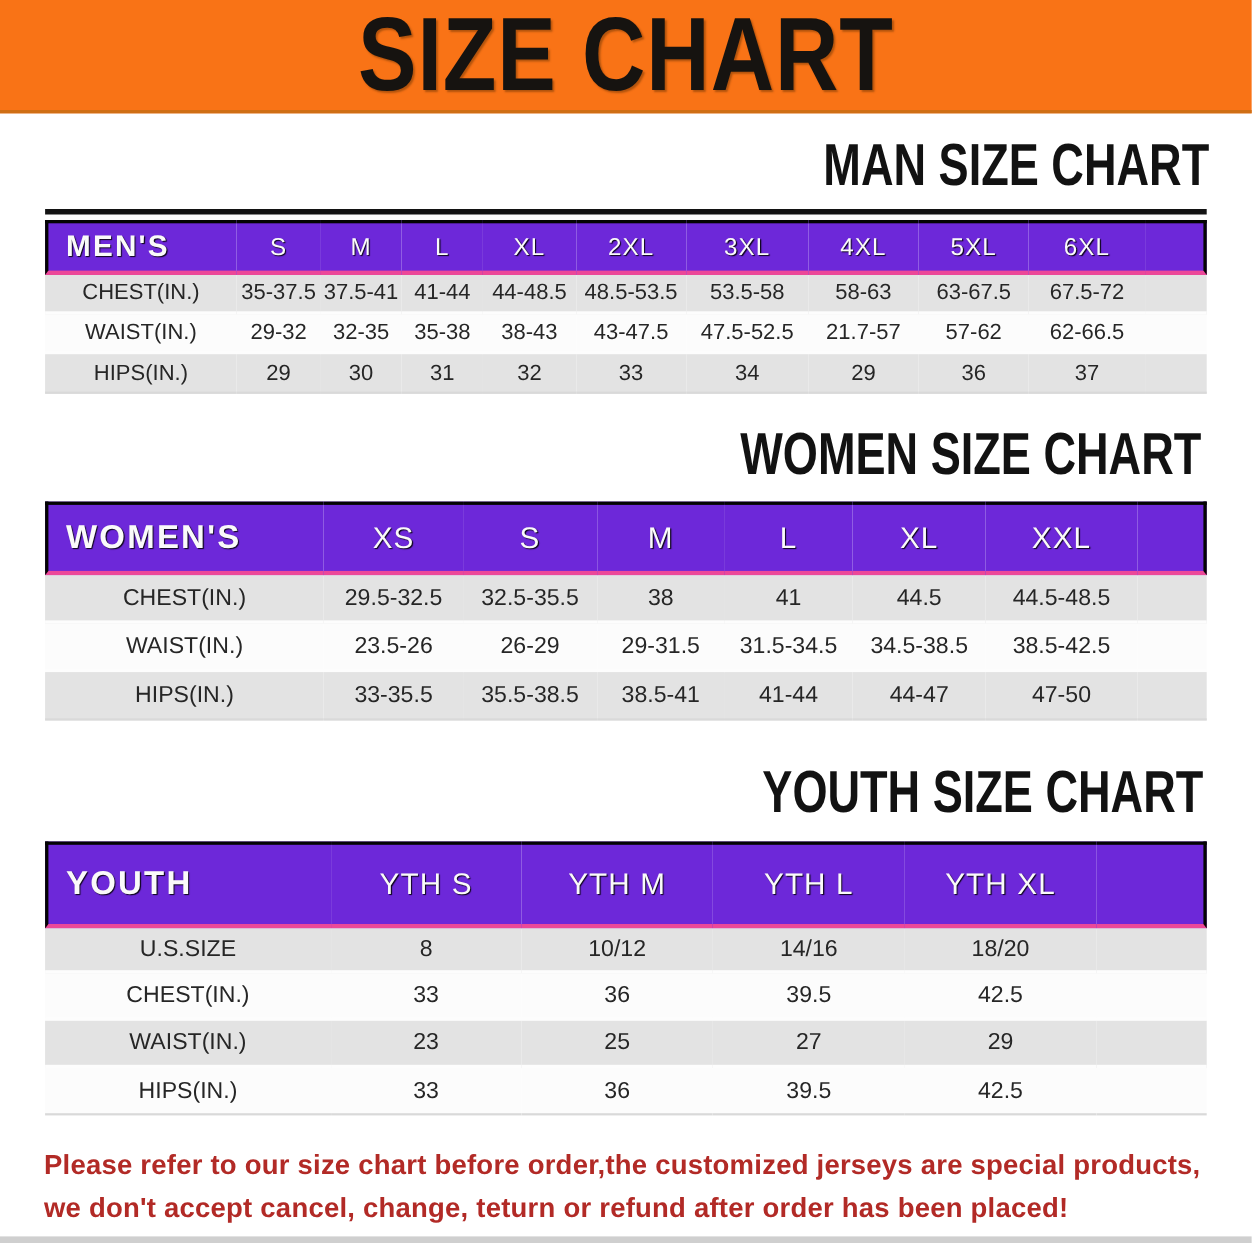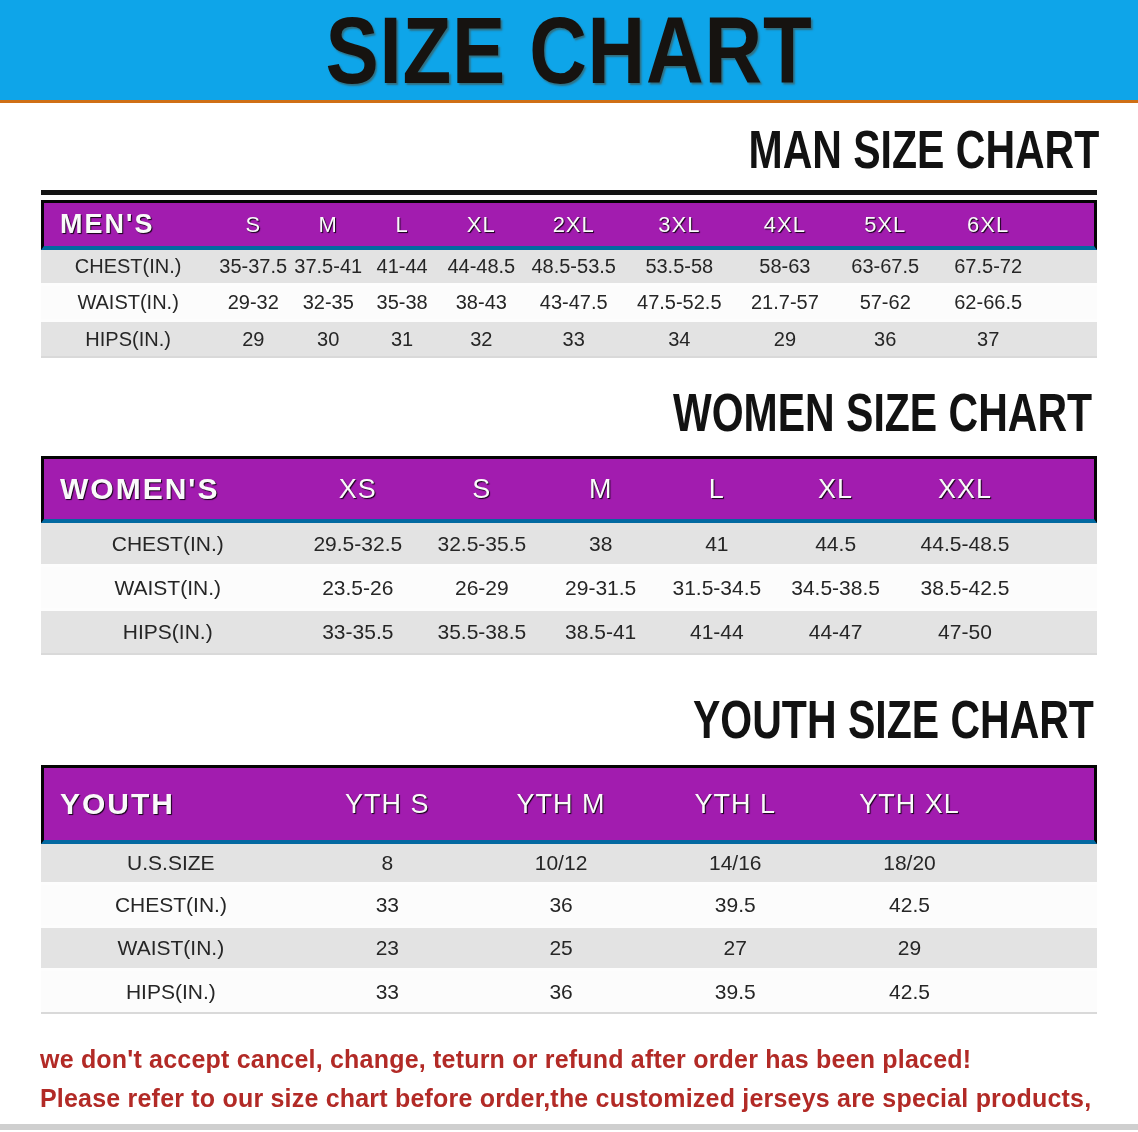--- a/index.html
+++ b/index.html
@@ -7,21 +7,21 @@
     width:1138px;height:1132px;position:relative;overflow:hidden;
     background:#ffffff;
     font-family:"Liberation Sans","DejaVu Sans",sans-serif;
     -webkit-font-smoothing:antialiased;
   }
   *{box-sizing:border-box;}
 
   
   .banner{
     height:103px;width:100%;
-    background:#0ea5e9;
+    background:#f97316;
     border-bottom:3px solid #cf6f15;
     display:flex;align-items:center;justify-content:center;
   }
   .banner-title{
     font-size:95px;font-weight:bold;color:#161310;
     letter-spacing:1px;line-height:1;
     transform:scaleX(0.84);transform-origin:center;
     text-shadow:2px 2px 2px rgba(90,45,0,0.45);
     white-space:nowrap;
   }
@@ -43,23 +43,23 @@
   .table-block{margin:0 41px;}
   .tbl-0{margin-top:11px;}
   .tbl-1{margin-top:14px;}
   .tbl-2{margin-top:16px;}
 
   .top-line{height:5px;background:#131313;margin-bottom:5px;}
 
   table.size-grid{width:100%;border-collapse:separate;border-spacing:0;table-layout:fixed;}
 
   thead th{
-    background:#a21caf;color:#fafafa;
+    background:#6d28d9;color:#fafafa;
     border-top:3px solid #040404;
-    border-bottom:4px solid #0369a1;
+    border-bottom:4px solid #ec4899;
     font-weight:normal;text-align:center;vertical-align:middle;
     text-shadow:1px 1px 1px rgba(0,0,0,0.9);
   }
   thead th:first-child{border-left:3px solid #040404;text-align:left;padding-left:16px;font-weight:bold;}
   thead th:last-child{border-right:3px solid #040404;}
 
   tbody th,tbody td{
     font-weight:normal;text-align:center;vertical-align:middle;
     color:#262626;border-bottom:3px solid #fdfdfd;
   }
@@ -295,17 +295,17 @@
           <td>36</td>
           <td>39.5</td>
           <td>42.5</td>
           <td></td>
         </tr>
       </tbody>
     </table>
 </div>
 
 <div class="disclaimer">
+  <div>Please refer to our size chart before order,the customized jerseys are special products,</div>
   <div>we don't accept cancel, change, teturn or refund after order has been placed!</div>
-  <div>Please refer to our size chart before order,the customized jerseys are special products,</div>
 </div>
 
 <div class="bottom-strip"></div>
 
 </body></html>

